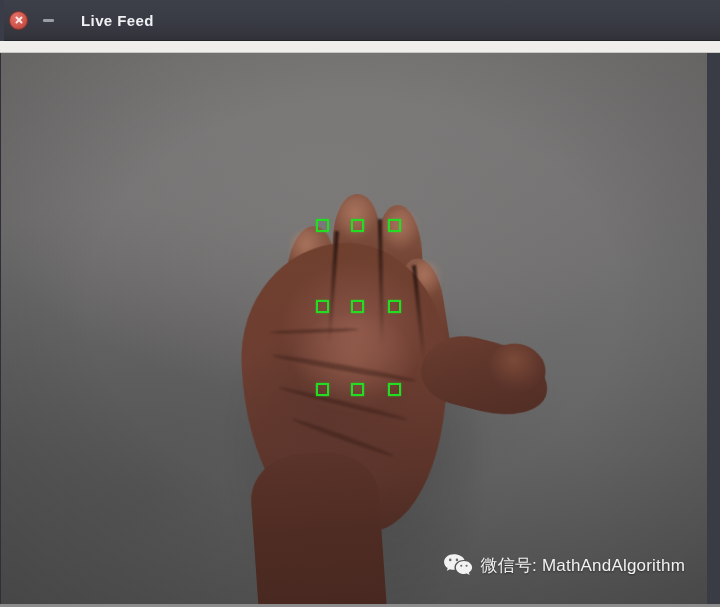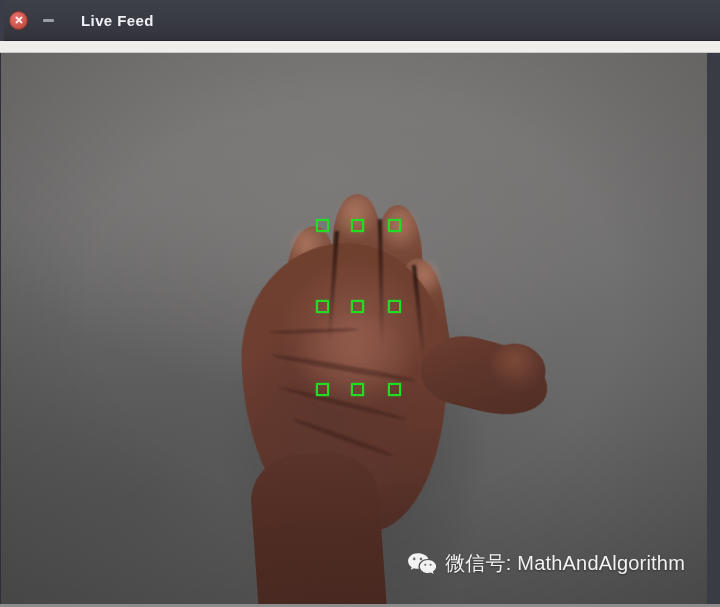--- a/index.html
+++ b/index.html
@@ -287,21 +287,21 @@
     gap: 8px;
     pointer-events: none;
   }
   .wechat-icon {
     width: 30px;
     height: 24px;
     flex: 0 0 auto;
   }
   .watermark-text {
     color: #f2f2f2;
-    font-size: 20px;
+    font-size: 17px;
     letter-spacing: 0.2px;
     text-shadow: 0 1px 2px rgba(0,0,0,0.45);
     white-space: nowrap;
   }
 
   
   .bottom-edge {
     position: absolute;
     left: 0; bottom: 0;
     width: 720px;

